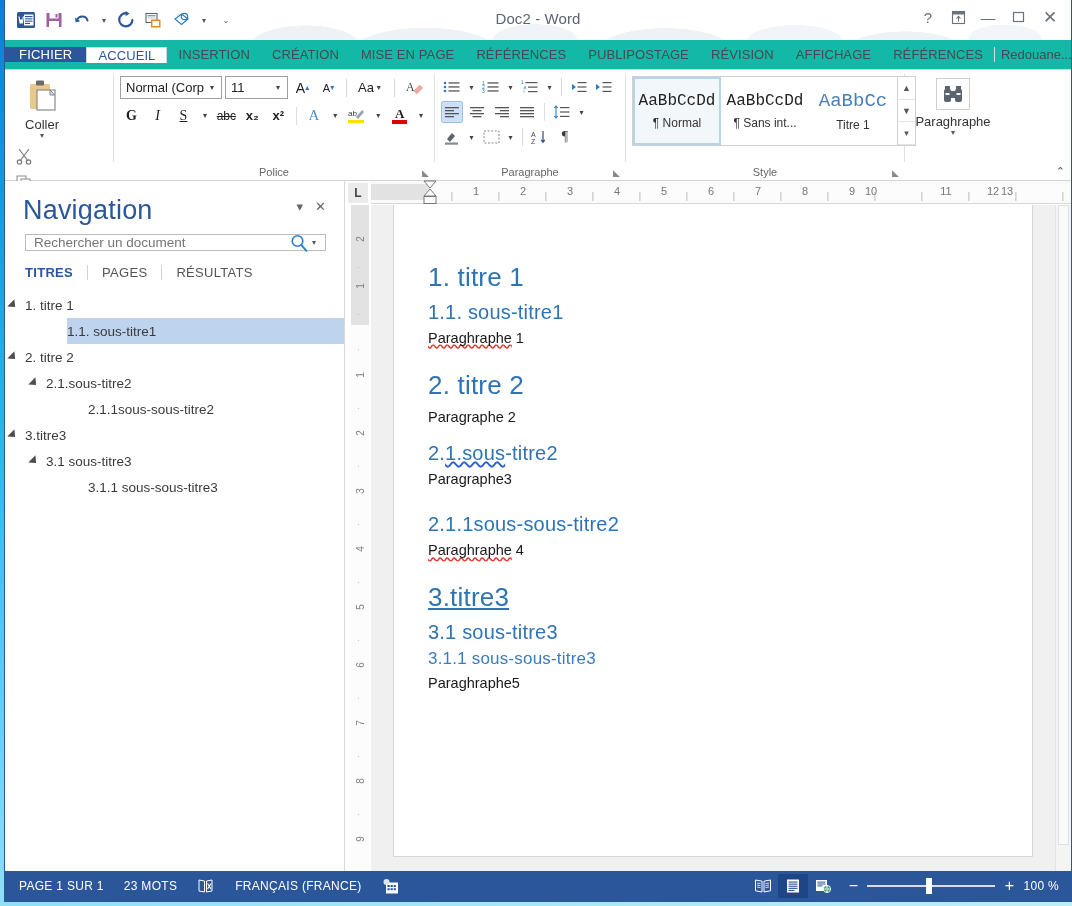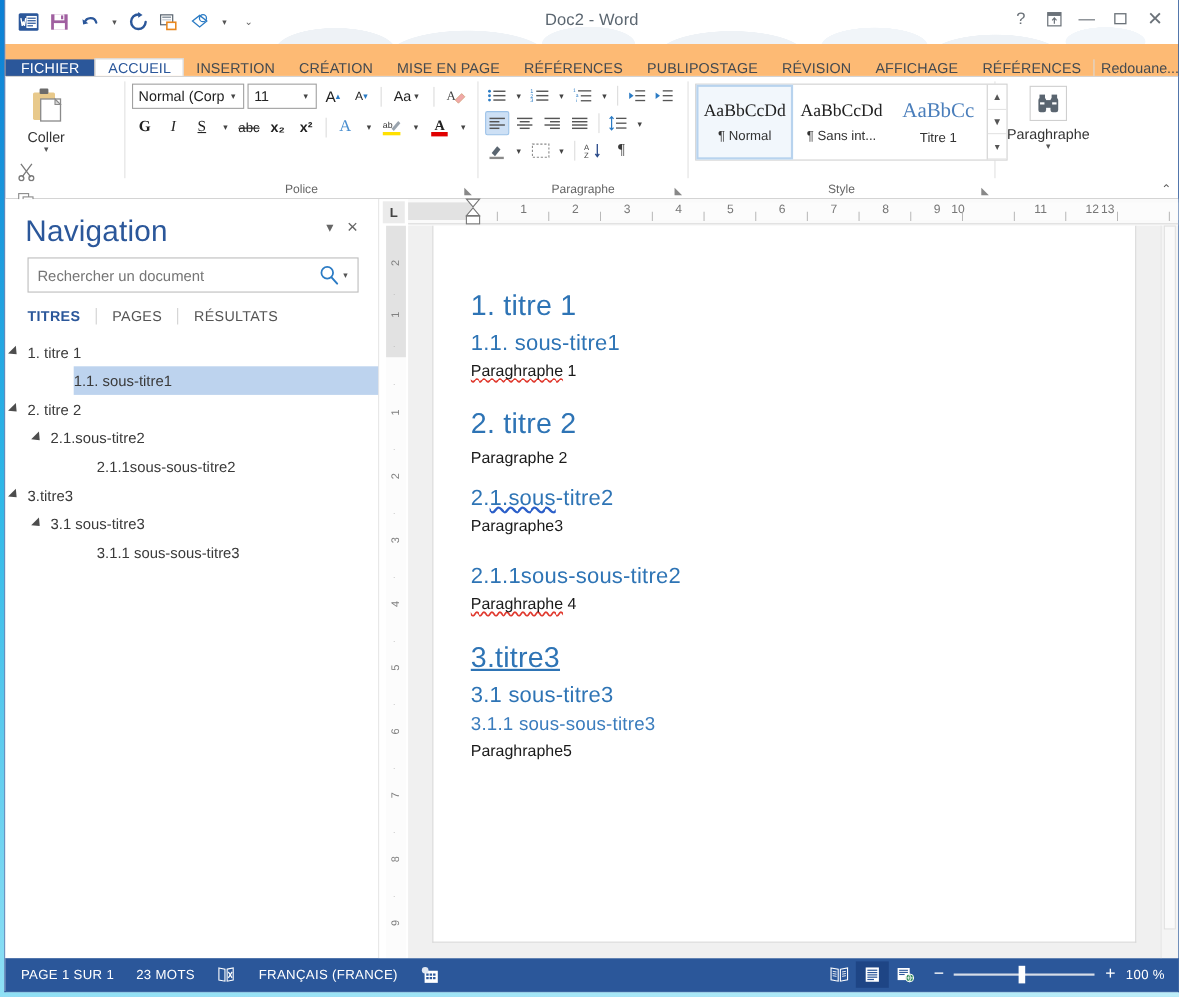--- a/index.html
+++ b/index.html
@@ -52,22 +52,22 @@
     position: absolute; right: 4px; top: 4px; display: flex; align-items: center; z-index: 3;
   }
   .win-btn {
     width: 30px; height: 26px; display: flex; align-items: center; justify-content: center;
     color: #6b7279; font-size: 15px;
   }
   .win-btn.close { width: 34px; font-size: 17px; }
 
   
   .tabrow {
-    height: 29px; flex: 0 0 29px; display: flex; align-items: flex-end;
-    background: #fdba74; position: relative; z-index: 4;
+    height: 29px; flex: 0 0 29px; display: flex; align-items: center;
+    background: #14b8a6; position: relative; z-index: 4;
   }
   .tab-file {
     background: #2b579a; color:#fff; font-size: 13px;
     padding: 0 14px; display: flex; align-items: center; letter-spacing:.2px;
   }
   .tab {
     font-size: 13px; color: #444a50; padding: 0 11px;
     display: flex; align-items: center; white-space: nowrap; letter-spacing: .1px;
   }
   .tab.active { color: #2b579a; background:#fff; border:1px solid #d4d4d4; border-bottom:none; }
@@ -136,21 +136,21 @@
 
   
   .styleg { width: 278px; }
   .styleg .gbody { padding-top: 6px; }
   .gallery { display:flex; border:1px solid #d0d0d0; height:70px; background:#fff; }
   .scell {
     width: 88px; display:flex; flex-direction:column; align-items:center; justify-content:center;
     border:1px solid transparent;
   }
   .scell.sel { border:2px solid #b8d3ee; background:#f2f7fc; }
-  .scell .samp { font-size:16px; color:#222; font-family:Liberation Serif, serif; }
+  .scell .samp { font-size:16px; color:#222; font-family:Liberation Mono, monospace; }
   .scell .samp.blue { color:#4a7ebb; font-size:19px; font-weight:300; }
   .scell .nm { font-size:12px; color:#333; margin-top:6px; }
   .gal-scroll { width:18px; border-left:1px solid #d0d0d0; display:flex; flex-direction:column; }
   .gal-scroll div {
     flex:1; display:flex; align-items:center; justify-content:center; font-size:9px; color:#555;
     border-bottom:1px solid #e3e3e3;
   }
 
   
   .modif { width: 96px; }
@@ -167,21 +167,21 @@
   
   .navpane {
     width: 340px; flex:0 0 340px; background:#fff; display:flex; flex-direction:column;
     border-right:1px solid #d9d9d9; position:relative;
   }
   .nav-head { display:flex; align-items:flex-start; padding: 14px 12px 0 18px; }
   .nav-title { font-size: 27px; color:#2b579a; font-weight:300; flex:1; letter-spacing:.2px; }
   .nav-hbtn { font-size:13px; color:#666; padding:4px 6px; }
   .nav-search-wrap { padding: 8px 18px 0 20px; position:relative; }
   .nav-search {
-    height: 32px; border:1px solid #bdbdbd; display:flex; align-items:center; background:#fff;
+    height: 17px; border:1px solid #bdbdbd; display:flex; align-items:center; background:#fff;
   }
   .nav-search input {
     flex:1; border:none; outline:none; font-size:13.5px; color:#666; padding:0 6px 0 8px;
     font-family:"Liberation Sans", sans-serif; background:transparent;
   }
   .nav-search .sico { width:26px; display:flex; align-items:center; justify-content:center; }
   .nav-search .scaret { width:13px; font-size:8px; color:#555; display:flex; align-items:center; }
   .nav-tabs { display:flex; align-items:center; padding: 14px 0 0 20px; gap:0; }
   .ntab { font-size:13px; color:#555; padding: 0 14px 0 0; letter-spacing:.3px; }
   .ntab:first-child { padding-left:0; }

